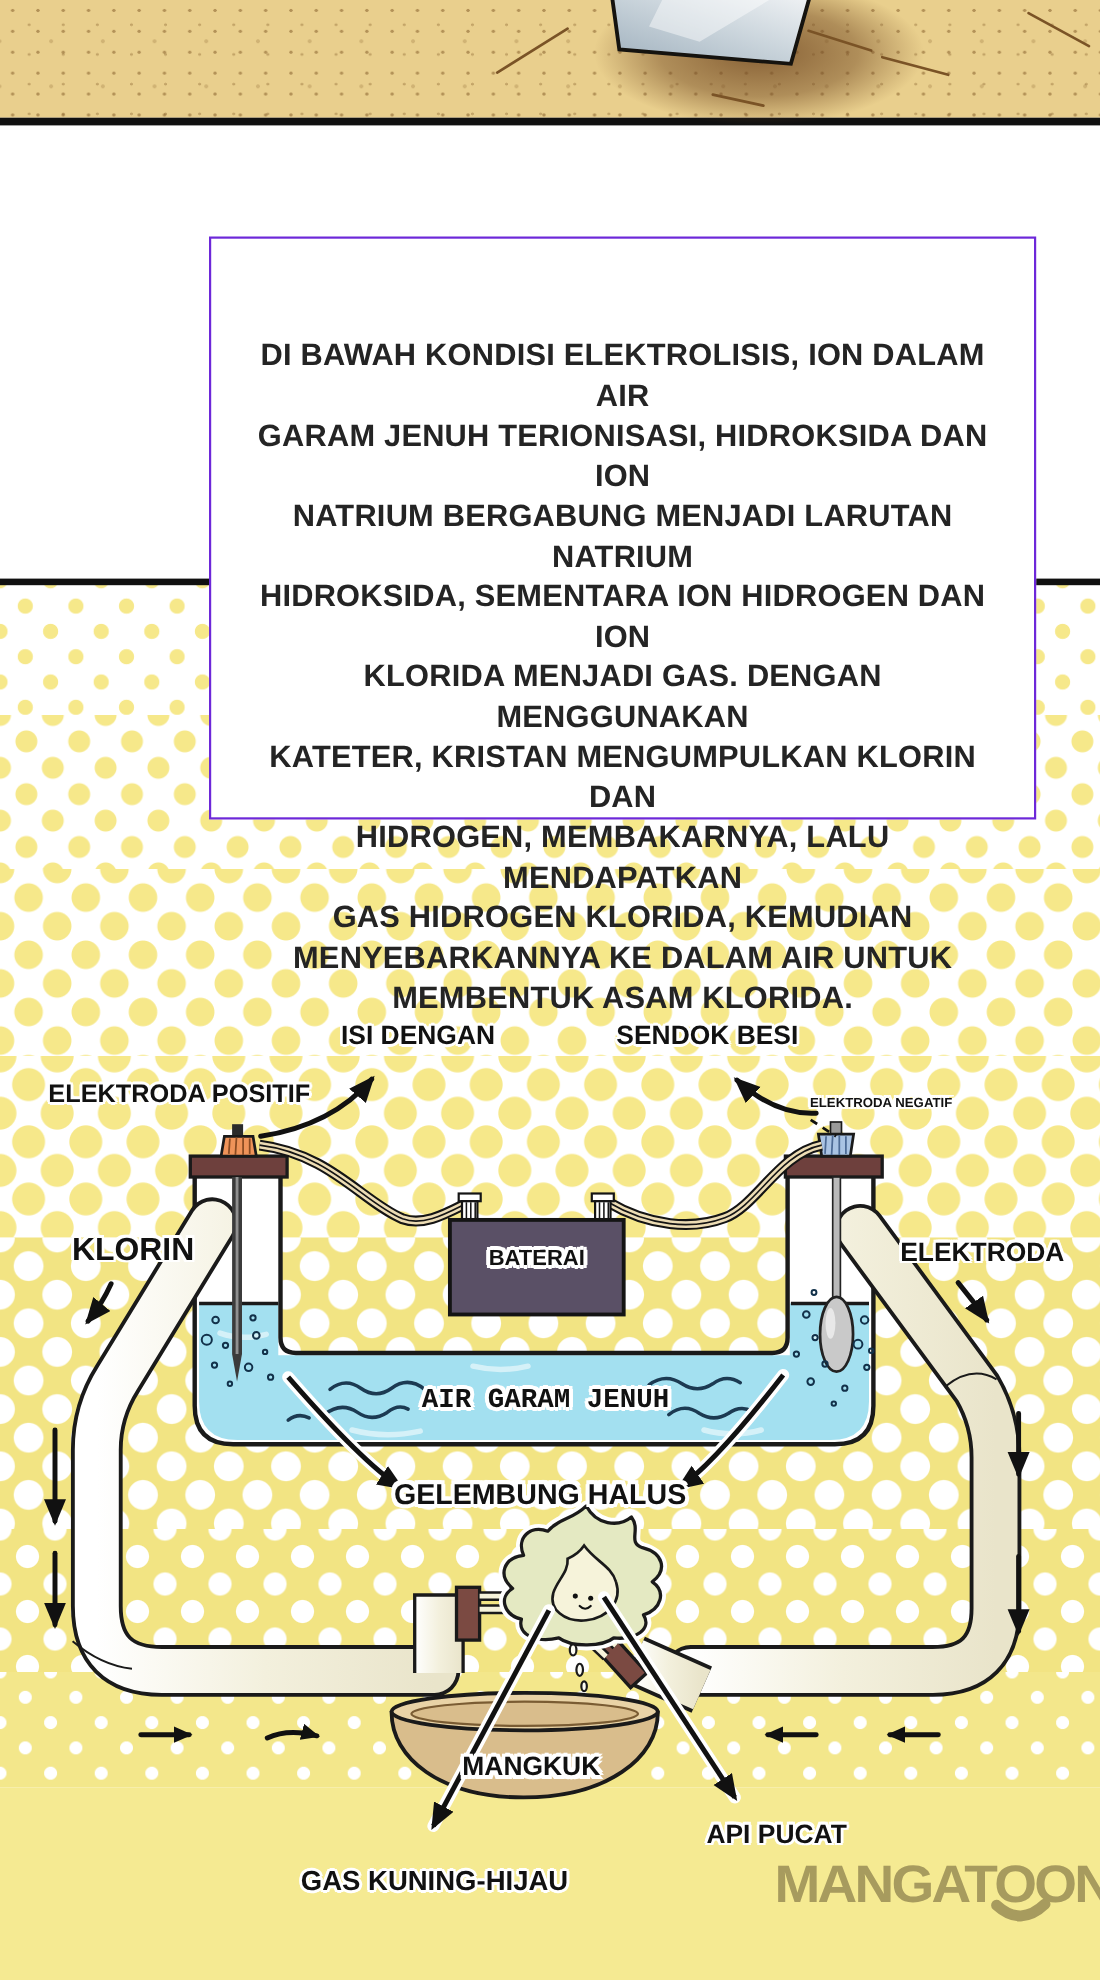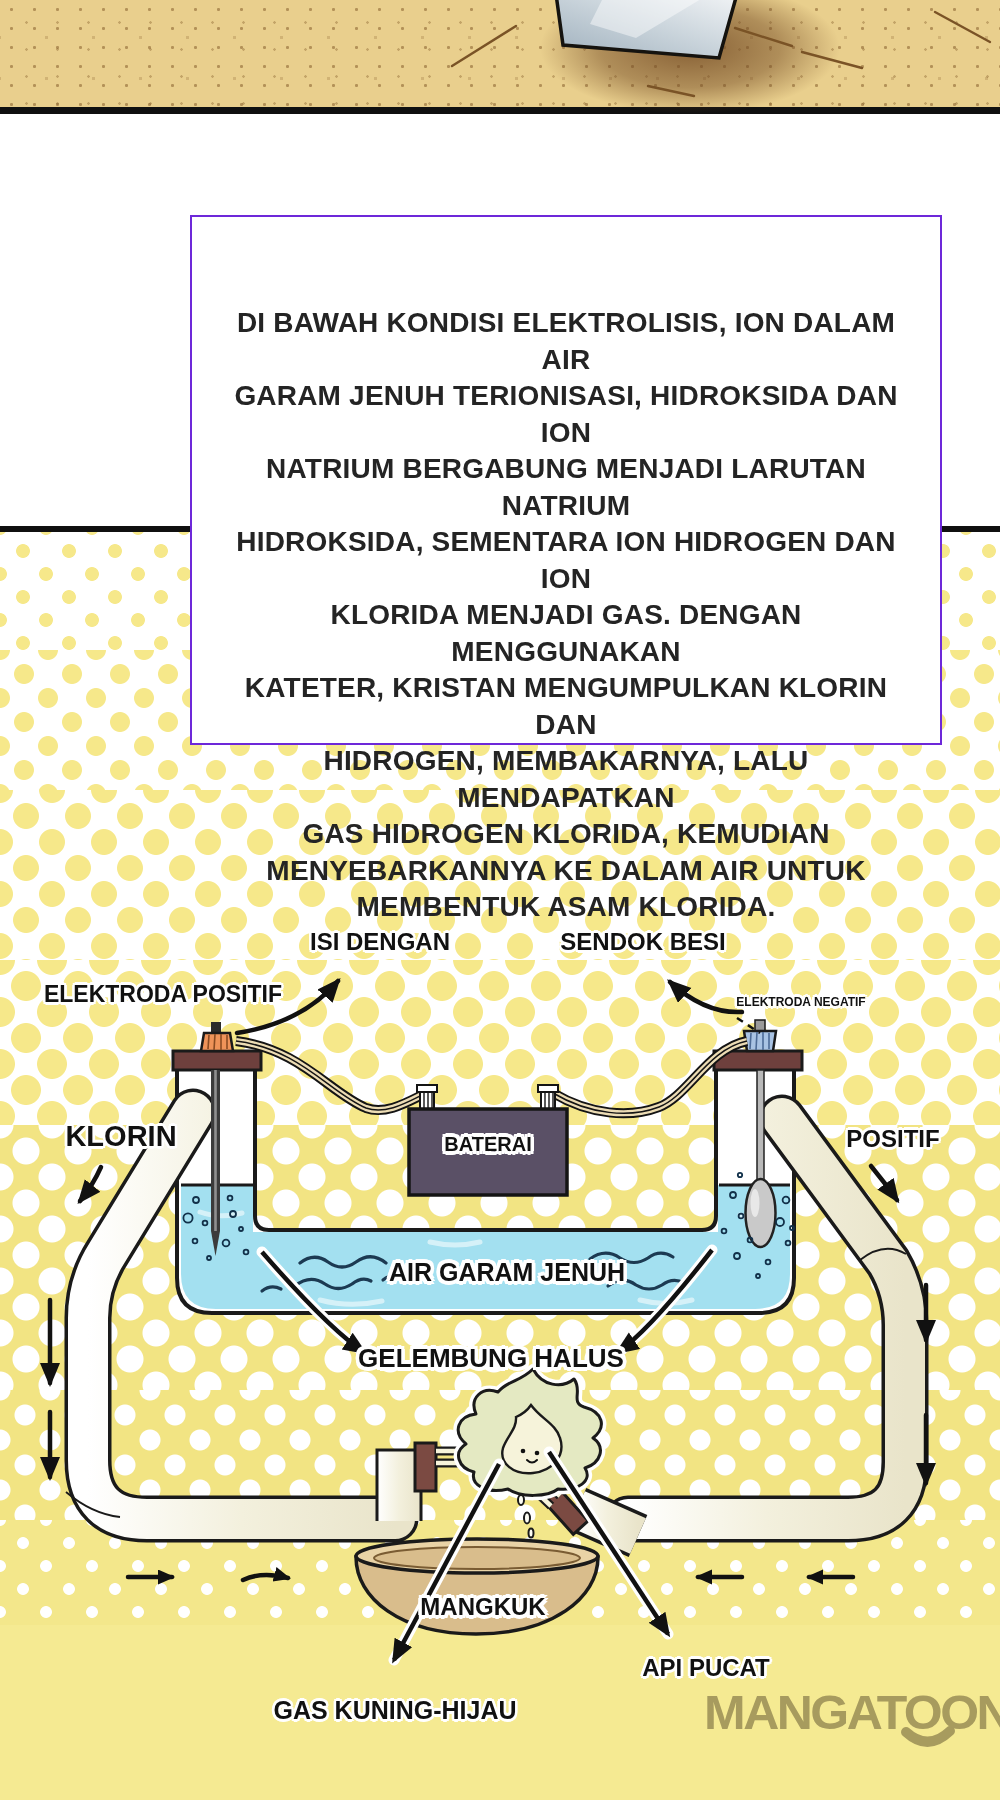--- a/index.html
+++ b/index.html
@@ -62,21 +62,21 @@
   .outline{text-shadow:-3px -3px 0 #fff,3px -3px 0 #fff,-3px 3px 0 #fff,3px 3px 0 #fff,
         0 -3.6px 0 #fff,0 3.6px 0 #fff,-3.6px 0 0 #fff,3.6px 0 0 #fff,
         -3px 0 0 #fff,3px 0 0 #fff,0 3px 0 #fff,0 -3px 0 #fff;}
   #lbl-isi-pensil{left:380px;top:928px;font-size:24px;}
   #lbl-sendok-besi{left:643px;top:928px;font-size:24px;}
   #lbl-elektroda-positif{left:163px;top:981px;font-size:23px;text-align:right;}
   #lbl-elektroda-negatif{left:801px;top:995px;font-size:12px;}
   #lbl-klorin{left:79px;top:1120px;font-size:29px;margin-left:42px;}
   #lbl-hidrogen{left:893px;top:1125px;font-size:24px;}
   #lbl-baterai{left:488px;top:1133px;font-size:20px;z-index:6;}
-  #lbl-air-garam{left:507px;top:1258px;font-size:25px;}
+  #lbl-air-garam{left:496px;top:1258px;font-size:25px;font-family:Liberation Mono, monospace;}
   #lbl-gelembung{left:491px;top:1343px;font-size:26px;}
   #lbl-mangkuk{left:483px;top:1593px;font-size:24px;}
   #lbl-api-pucat{left:706px;top:1654px;font-size:24px;}
   #lbl-gas-kuning{left:395px;top:1696px;font-size:25px;}
 
   
   #logo{position:absolute;left:704px;top:1684px;z-index:5;font-size:50px;
         font-weight:bold;color:#a79b5e;letter-spacing:-2.5px;white-space:nowrap;
         transform:scaleY(.96);}
 </style>
@@ -343,21 +343,21 @@
   </g>
 
   <path d="M906,1732 Q928,1752 950,1731" fill="none" stroke="#a79b5e" stroke-width="10" stroke-linecap="round"></path>
 </svg>
 
 <div class="lbl halo" id="lbl-isi-pensil">ISI DENGAN</div>
 <div class="lbl halo" id="lbl-sendok-besi">SENDOK BESI</div>
 <div class="lbl halo" id="lbl-elektroda-positif">ELEKTRODA POSITIF</div>
 <div class="lbl halo" id="lbl-elektroda-negatif">ELEKTRODA NEGATIF</div>
 <div class="lbl halo" id="lbl-klorin">KLORIN</div>
-<div class="lbl halo" id="lbl-hidrogen">POSITIF</div>
+<div class="lbl halo" id="lbl-hidrogen">ELEKTRODA</div>
 <div class="lbl outline" id="lbl-baterai">BATERAI</div>
 <div class="lbl outline" id="lbl-air-garam">AIR GARAM JENUH</div>
 <div class="lbl outline" id="lbl-gelembung">GELEMBUNG HALUS</div>
 <div class="lbl outline" id="lbl-mangkuk">MANGKUK</div>
 <div class="lbl halo" id="lbl-api-pucat">API PUCAT</div>
 <div class="lbl halo" id="lbl-gas-kuning">GAS KUNING-HIJAU</div>
 
 <div id="logo">MANGATOON</div>
 
 </body></html>

